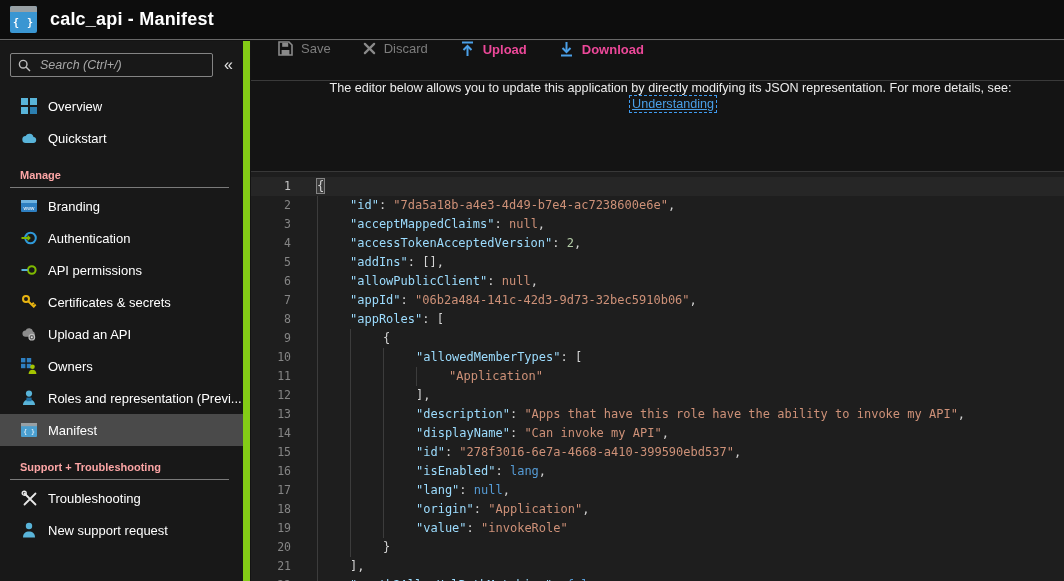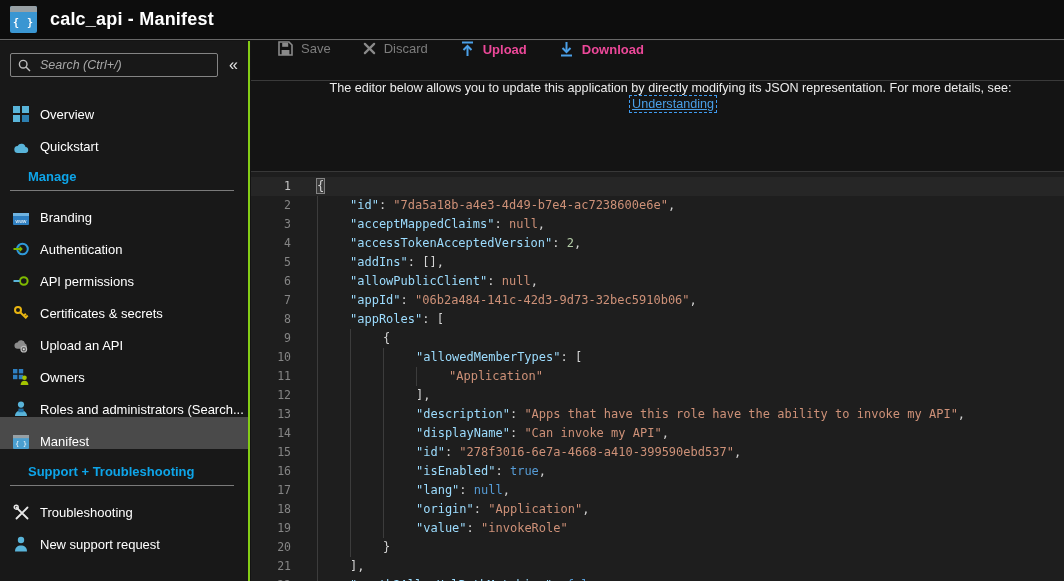--- a/index.html
+++ b/index.html
@@ -10,33 +10,33 @@
   .hdr{position:absolute;top:0;left:0;right:0;height:40px;background:#0d0d0d;
        border-bottom:1px solid #686868;display:flex;align-items:center;padding-left:10px;gap:13px;box-sizing:border-box;}
   .app-icon{width:27px;height:27px;border-radius:2px;background:#3a96d2;position:relative;flex:none;overflow:hidden;}
   .app-icon .bar{position:absolute;top:0;left:0;right:0;height:6px;background:#98a0a4;}
   .app-icon .glyph{position:absolute;top:6px;left:0;right:0;bottom:0;display:flex;align-items:center;justify-content:center;
        color:#fff;font-size:10px;font-weight:bold;font-family:"DejaVu Sans Mono",monospace;letter-spacing:1px;}
   .hdr h1{margin:0;font-size:18px;font-weight:700;color:#fff;letter-spacing:.2px;}
 
   
   .sidebar{position:absolute;top:41px;left:0;bottom:0;width:250px;background:#181818;
-           border-right:2px solid #84cc16;box-sizing:border-box;}
+           border-right:7px solid #84cc16;box-sizing:border-box;}
   .search-row{display:flex;align-items:center;padding:12px 6px 0 10px;gap:7px;}
   .search-box{flex:1;height:22px;border:1px solid #848484;border-radius:2px;display:flex;align-items:center;
               padding:0 7px;gap:7px;background:transparent;}
   .search-box input{flex:1;background:transparent;border:none;outline:none;color:#cfcfcf;
               font-style:italic;font-size:12.5px;font-family:"Liberation Sans",sans-serif;min-width:0;}
   .search-box input::placeholder{color:#a8a8a8;}
   .collapse{background:none;border:none;color:#e3e3e3;font-size:16px;line-height:1;cursor:pointer;padding:0 4px;font-family:inherit;}
   nav{margin-top:13px;}
-  .nav-item{height:32px;display:flex;align-items:flex-end;gap:11px;padding-left:12px;font-size:13px;color:#fff;cursor:pointer;}
+  .nav-item{height:32px;display:flex;align-items:center;gap:11px;padding-left:20px;font-size:13px;color:#fff;cursor:pointer;}
   .nav-item.selected{background:#4a4a4a;}
   .icon16{width:17px;display:inline-flex;justify-content:center;align-items:center;flex:none;}
-  .section-head{margin-top:12px;padding:3px 28px 0;font-size:13px;font-weight:700;color:#0ea5e9;}
+  .section-head{margin-top:12px;padding:3px 20px 0;font-size:11px;font-weight:700;color:#fca5a5;}
   .section-divider{border-top:1px solid #7a7a7a;margin:6px 14px 2px 10px;height:0;}
 
   
   .main{position:absolute;left:251px;top:41px;right:0;bottom:0;background:#141414;}
   .toolbar{height:40px;border-bottom:1px solid #3a3a3a;display:flex;align-items:flex-start;
            padding-left:27px;gap:32px;background:#121212;box-sizing:border-box;}
   .tb{display:flex;align-items:center;gap:8px;background:none;border:none;font-size:13px;
       font-family:inherit;cursor:pointer;padding:0;}
   .tb.dis{color:#7d7d7d;cursor:default;}
   .tb.en{color:#ec4899;font-weight:600;}
@@ -176,21 +176,21 @@
           <span class="nav-label">Owners</span>
         </div>
         <div class="nav-item">
           <span class="icon16">
             <svg width="14" height="16" viewBox="0 0 14 16">
               <circle cx="7" cy="3.6" r="3.1" fill="#59b4d9"></circle>
               <path d="M1 15c0-3.7 2.6-5.6 6-5.6s6 1.9 6 5.6z" fill="#59b4d9"></path>
               <rect x="4.4" y="7.6" width="5.2" height="3.6" fill="#1d6fa5"></rect>
             </svg>
           </span>
-          <span class="nav-label">Roles and administrators (Search...</span>
+          <span class="nav-label">Roles and representation (Previ...</span>
         </div>
         <div class="nav-item selected">
           <span class="icon16">
             <svg width="16" height="14" viewBox="0 0 16 14">
               <rect width="16" height="14" rx="1" fill="#4a9fd0"></rect>
               <rect width="16" height="3.2" fill="#98a0a4"></rect>
               <text x="8" y="11" font-size="6.5" fill="#fff" text-anchor="middle" font-family="monospace">{ }</text>
             </svg>
           </span>
           <span class="nav-label">Manifest</span>
@@ -276,21 +276,21 @@
           <div class="line"><span class="ln">6</span><span class="code"><span class="ind"></span><span class="tok k">"allowPublicClient"</span><span class="tok p">: </span><span class="tok s">null</span><span class="tok p">,</span></span></div>
           <div class="line"><span class="ln">7</span><span class="code"><span class="ind"></span><span class="tok k">"appId"</span><span class="tok p">: </span><span class="tok s">"06b2a484-141c-42d3-9d73-32bec5910b06"</span><span class="tok p">,</span></span></div>
           <div class="line"><span class="ln">8</span><span class="code"><span class="ind"></span><span class="tok k">"appRoles"</span><span class="tok p">: </span><span class="tok p">[</span></span></div>
           <div class="line"><span class="ln">9</span><span class="code"><span class="ind"></span><span class="ind"></span><span class="tok p">{</span></span></div>
           <div class="line"><span class="ln">10</span><span class="code"><span class="ind"></span><span class="ind"></span><span class="ind"></span><span class="tok k">"allowedMemberTypes"</span><span class="tok p">: </span><span class="tok p">[</span></span></div>
           <div class="line"><span class="ln">11</span><span class="code"><span class="ind"></span><span class="ind"></span><span class="ind"></span><span class="ind"></span><span class="tok s">"Application"</span></span></div>
           <div class="line"><span class="ln">12</span><span class="code"><span class="ind"></span><span class="ind"></span><span class="ind"></span><span class="tok p">],</span></span></div>
           <div class="line"><span class="ln">13</span><span class="code"><span class="ind"></span><span class="ind"></span><span class="ind"></span><span class="tok k">"description"</span><span class="tok p">: </span><span class="tok s">"Apps that have this role have the ability to invoke my API"</span><span class="tok p">,</span></span></div>
           <div class="line"><span class="ln">14</span><span class="code"><span class="ind"></span><span class="ind"></span><span class="ind"></span><span class="tok k">"displayName"</span><span class="tok p">: </span><span class="tok s">"Can invoke my API"</span><span class="tok p">,</span></span></div>
           <div class="line"><span class="ln">15</span><span class="code"><span class="ind"></span><span class="ind"></span><span class="ind"></span><span class="tok k">"id"</span><span class="tok p">: </span><span class="tok s">"278f3016-6e7a-4668-a410-399590ebd537"</span><span class="tok p">,</span></span></div>
-          <div class="line"><span class="ln">16</span><span class="code"><span class="ind"></span><span class="ind"></span><span class="ind"></span><span class="tok k">"isEnabled"</span><span class="tok p">: </span><span class="tok b">true</span><span class="tok p">,</span></span></div>
+          <div class="line"><span class="ln">16</span><span class="code"><span class="ind"></span><span class="ind"></span><span class="ind"></span><span class="tok k">"isEnabled"</span><span class="tok p">: </span><span class="tok b">lang</span><span class="tok p">,</span></span></div>
           <div class="line"><span class="ln">17</span><span class="code"><span class="ind"></span><span class="ind"></span><span class="ind"></span><span class="tok k">"lang"</span><span class="tok p">: </span><span class="tok b">null</span><span class="tok p">,</span></span></div>
           <div class="line"><span class="ln">18</span><span class="code"><span class="ind"></span><span class="ind"></span><span class="ind"></span><span class="tok k">"origin"</span><span class="tok p">: </span><span class="tok s">"Application"</span><span class="tok p">,</span></span></div>
           <div class="line"><span class="ln">19</span><span class="code"><span class="ind"></span><span class="ind"></span><span class="ind"></span><span class="tok k">"value"</span><span class="tok p">: </span><span class="tok s">"invokeRole"</span></span></div>
           <div class="line"><span class="ln">20</span><span class="code"><span class="ind"></span><span class="ind"></span><span class="tok p">}</span></span></div>
           <div class="line"><span class="ln">21</span><span class="code"><span class="ind"></span><span class="tok p">],</span></span></div>
           <div class="line"><span class="ln">22</span><span class="code"><span class="ind"></span><span class="tok k">"oauth2AllowUrlPathMatching"</span><span class="tok p">: </span><span class="tok b">false</span><span class="tok p">,</span></span></div>
         </div>
     </div>
 
   </main>

